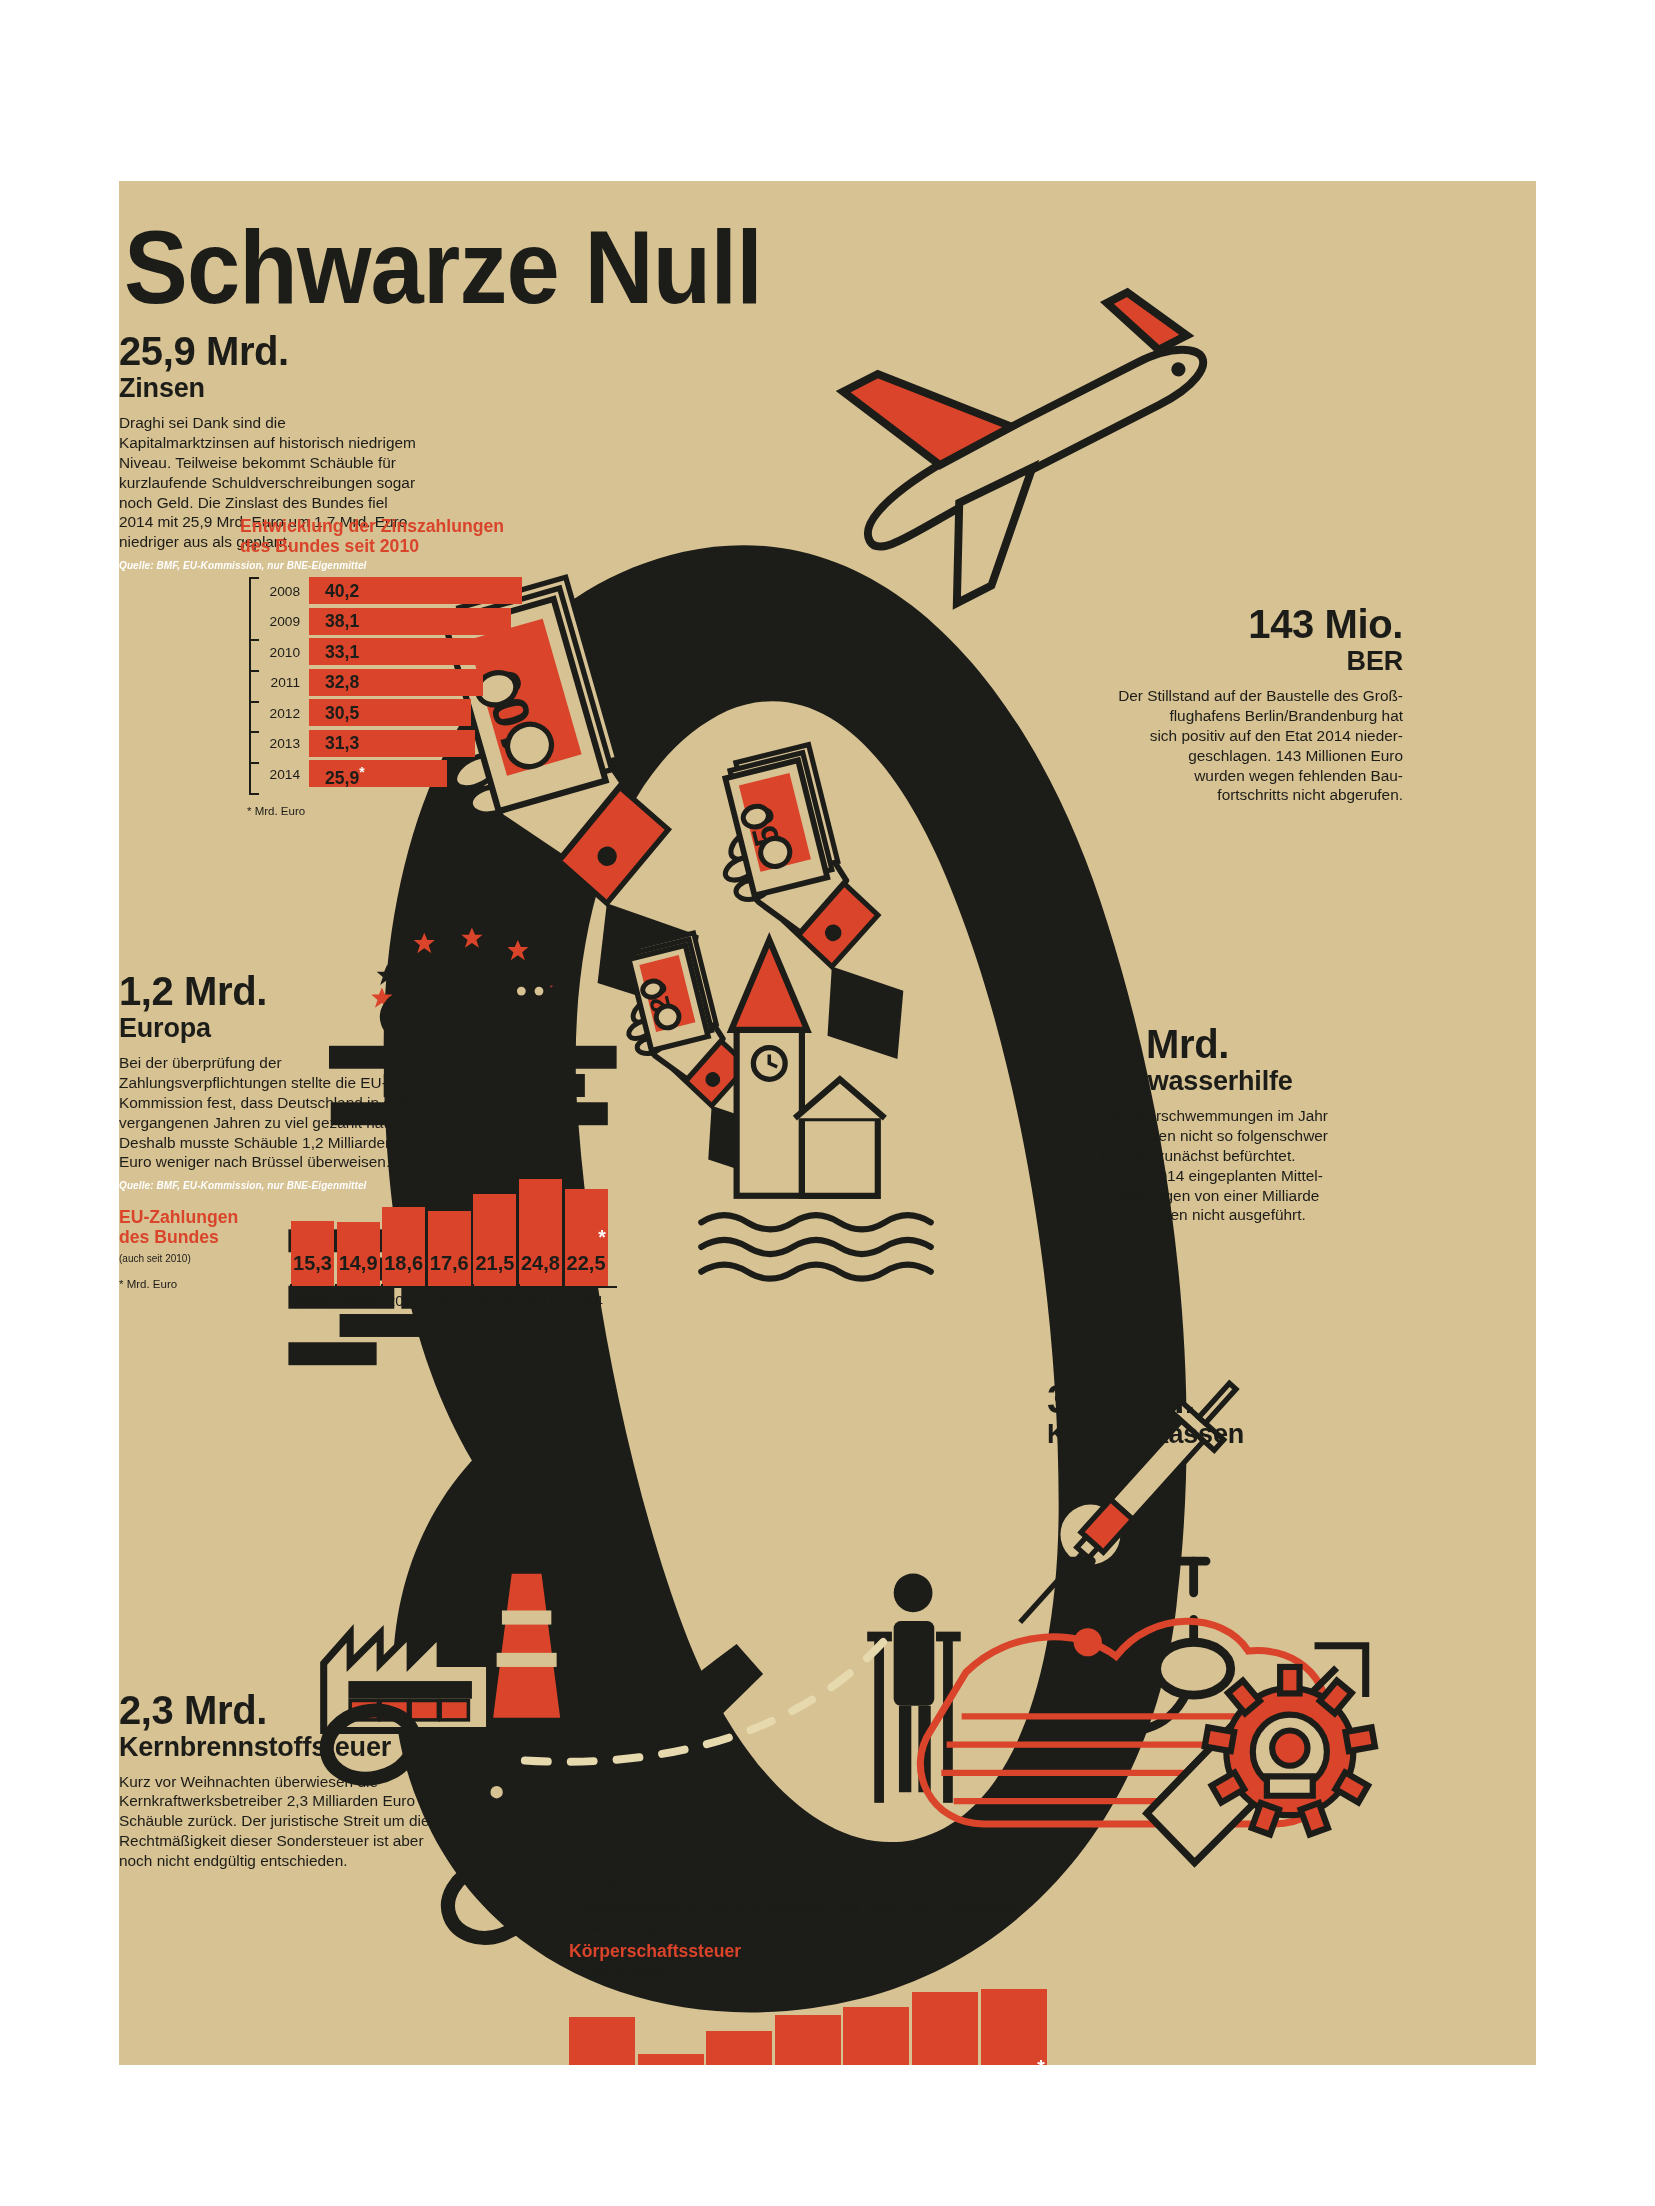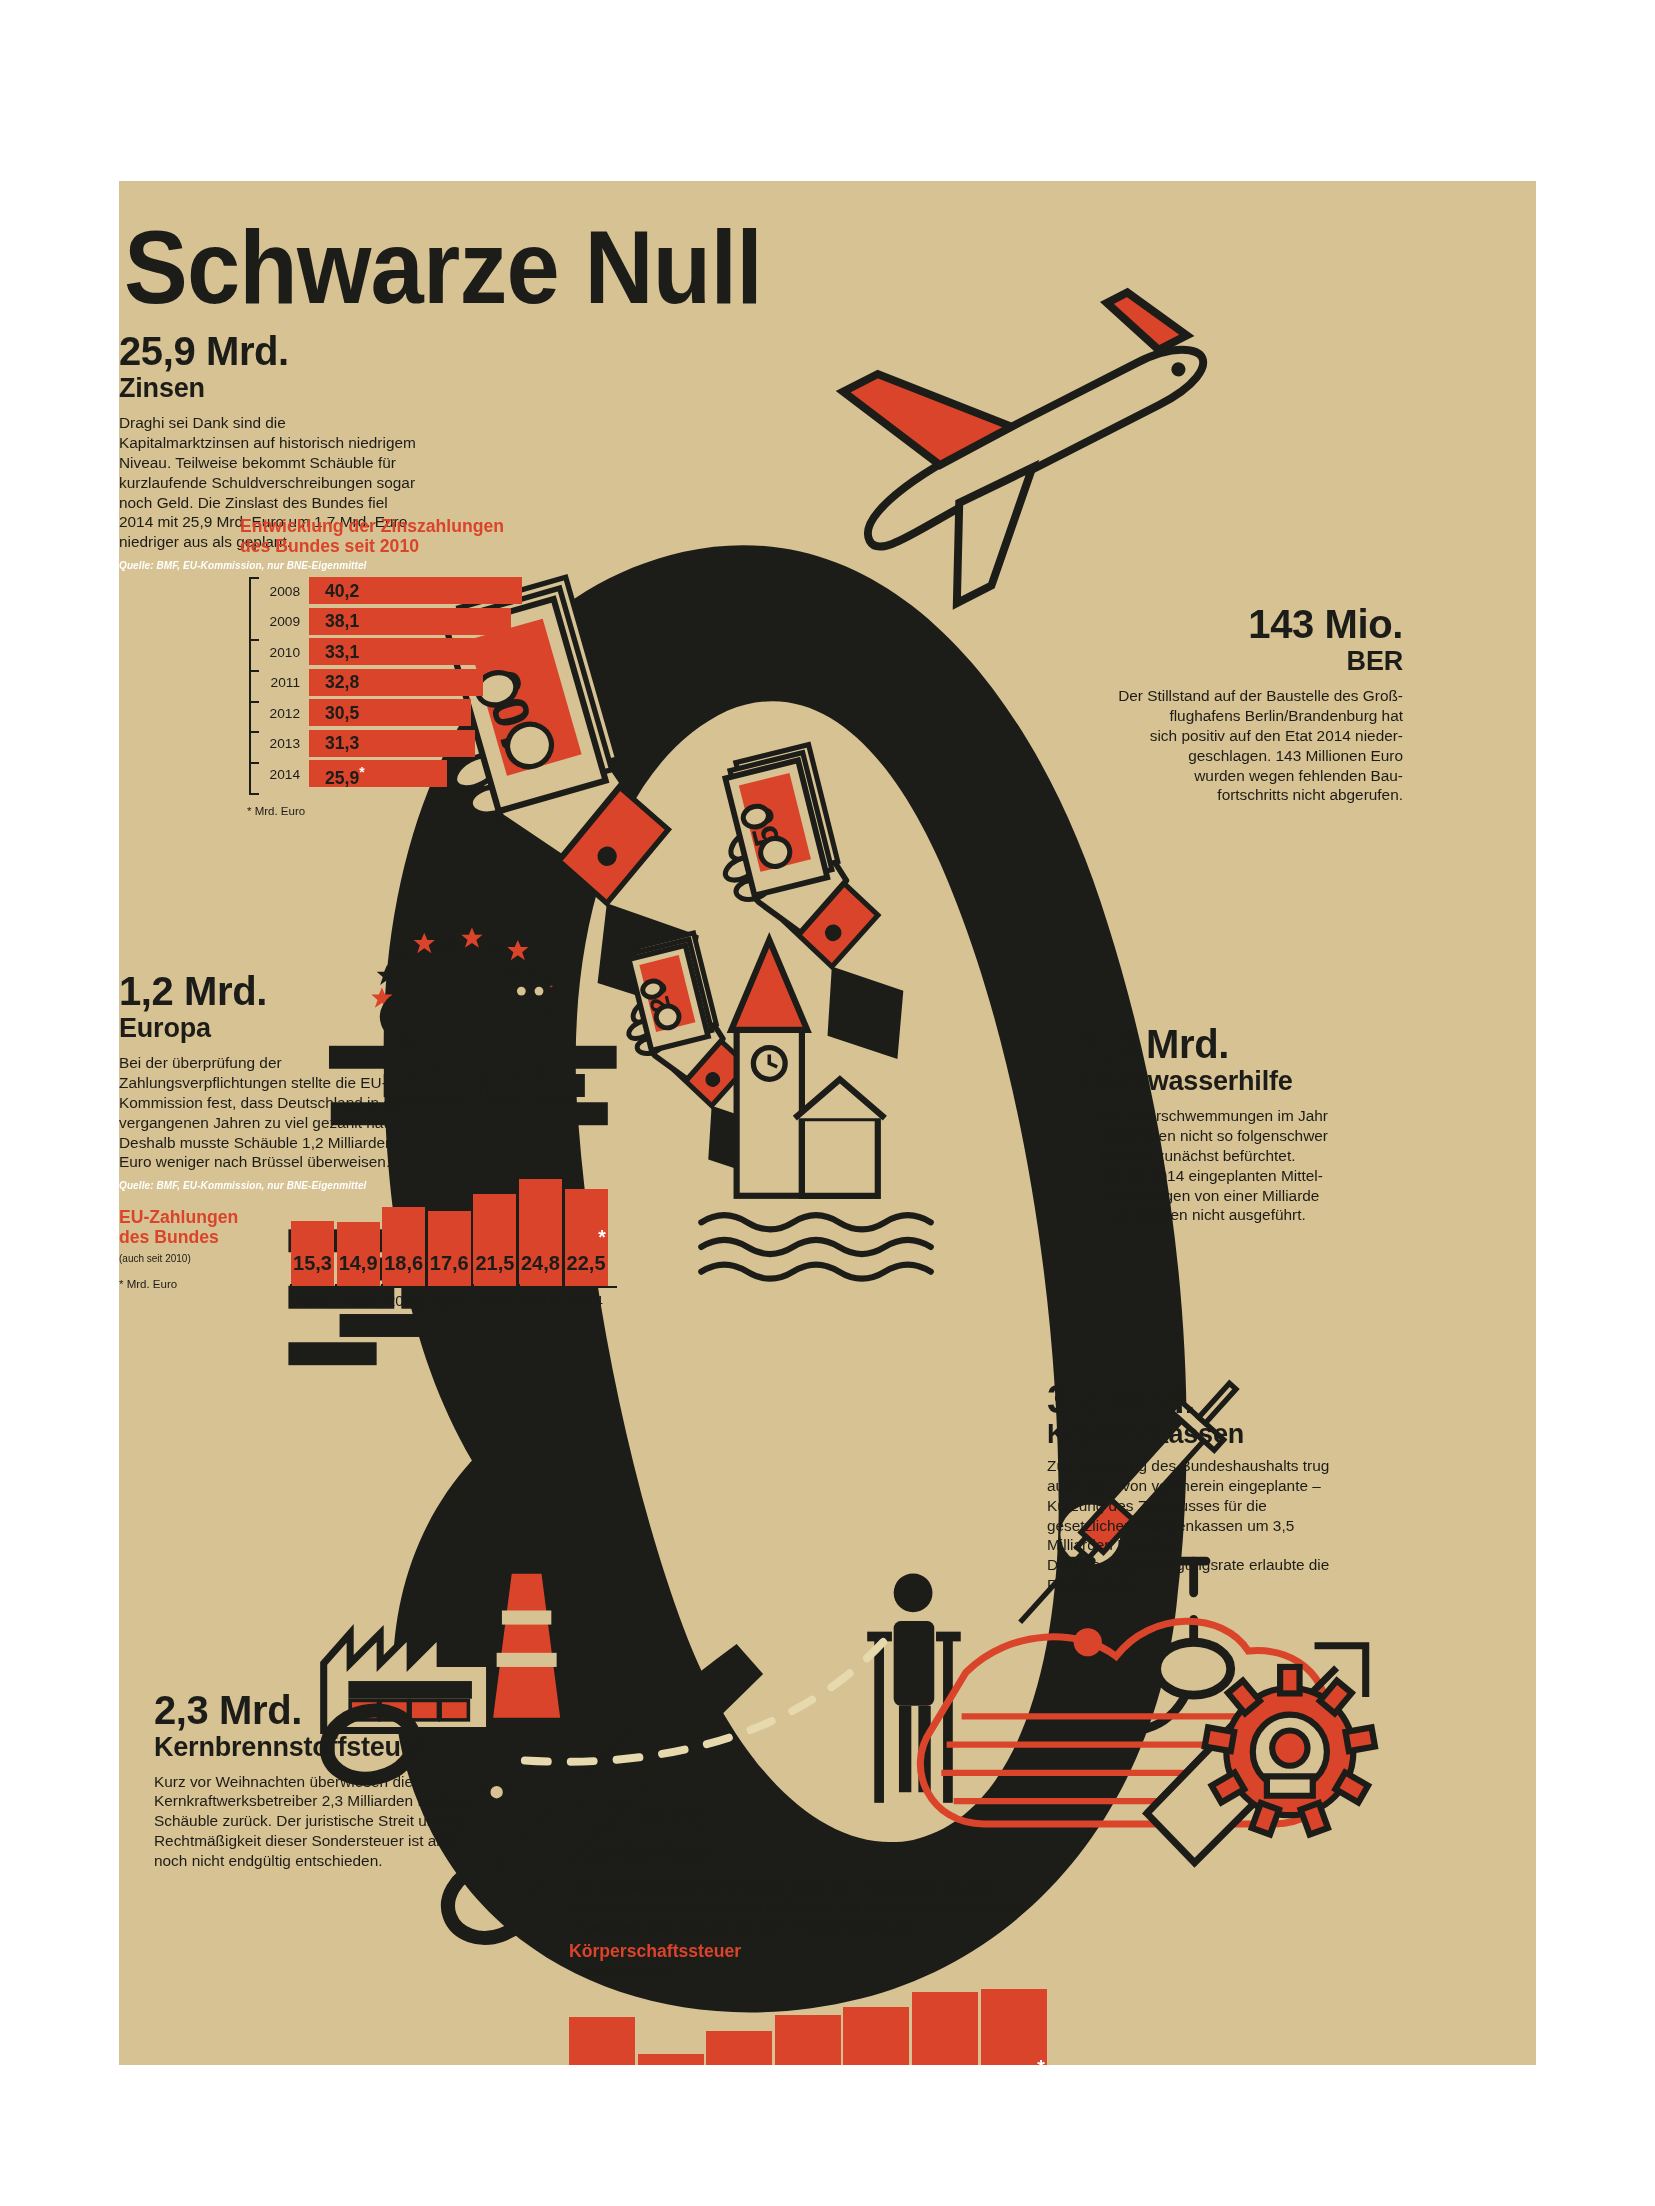--- a/index.html
+++ b/index.html
@@ -503,25 +503,23 @@
 2013 fielen nicht so folgenschwer
 aus wie zunächst befürchtet.
 Die für 2014 eingeplanten Mittel-
 zuweisungen von einer Milliarde
 Euro wurden nicht ausgeführt.</div>
   </div>
 
   <div class="abs" style="left:928px;top:1198px;width:371px;">
     <div class="bignum">3,5 Mrd.</div>
     <div class="subtitle" style="margin-top:0px;">Krankenkassen</div>
-    <div class="body" style="margin-top:8px;width:300px;white-space:pre-line;">Zur Entlastung des Bundeshaushalts trug auch die – von vornherein eingeplante – Kürzung des Zuschusses für die gesetzlichen Krankenkassen um 3,5 Milliarden Euro bei.
-Die hohe Beschäftigungsrate erlaubte die Reduzierung.</div>
-  </div>
-
-  <div class="abs" style="left:0px;top:1509px;width:379px;padding-left:35px;">
+  </div>
+
+  <div class="abs" style="left:0px;top:1509px;width:379px;">
     <div class="bignum">2,3 Mrd.</div>
     <div class="subtitle" style="margin-top:1.8px;">Kernbrennstoffsteuer</div>
     <div class="body" style="margin-top:10.6px;width:318px;">Kurz vor Weihnachten überwiesen die Kernkraftwerksbetreiber 2,3 Milliarden Euro an Schäuble zurück. Der juristische Streit um die Rechtmäßigkeit dieser Sondersteuer ist aber noch nicht endgültig entschieden.</div>
   </div>
 
   <div class="abs" style="left:454px;top:1614px;width:494px;">
     <div class="bignum">1,0 Mrd.</div>
     <div class="subtitle" style="margin-top:1.8px;">Konjunktur</div>
     <div class="body" style="margin-top:11.5px;width:450px;">Der Wirtschaft sei Dank stiegen allein die Einnahmen aus der Körperschaftsteuer um eine Milliarde Euro über Plan. Unerwartete Zuwächse gab es auch bei der Einkommensteuer.</div>
   </div>

